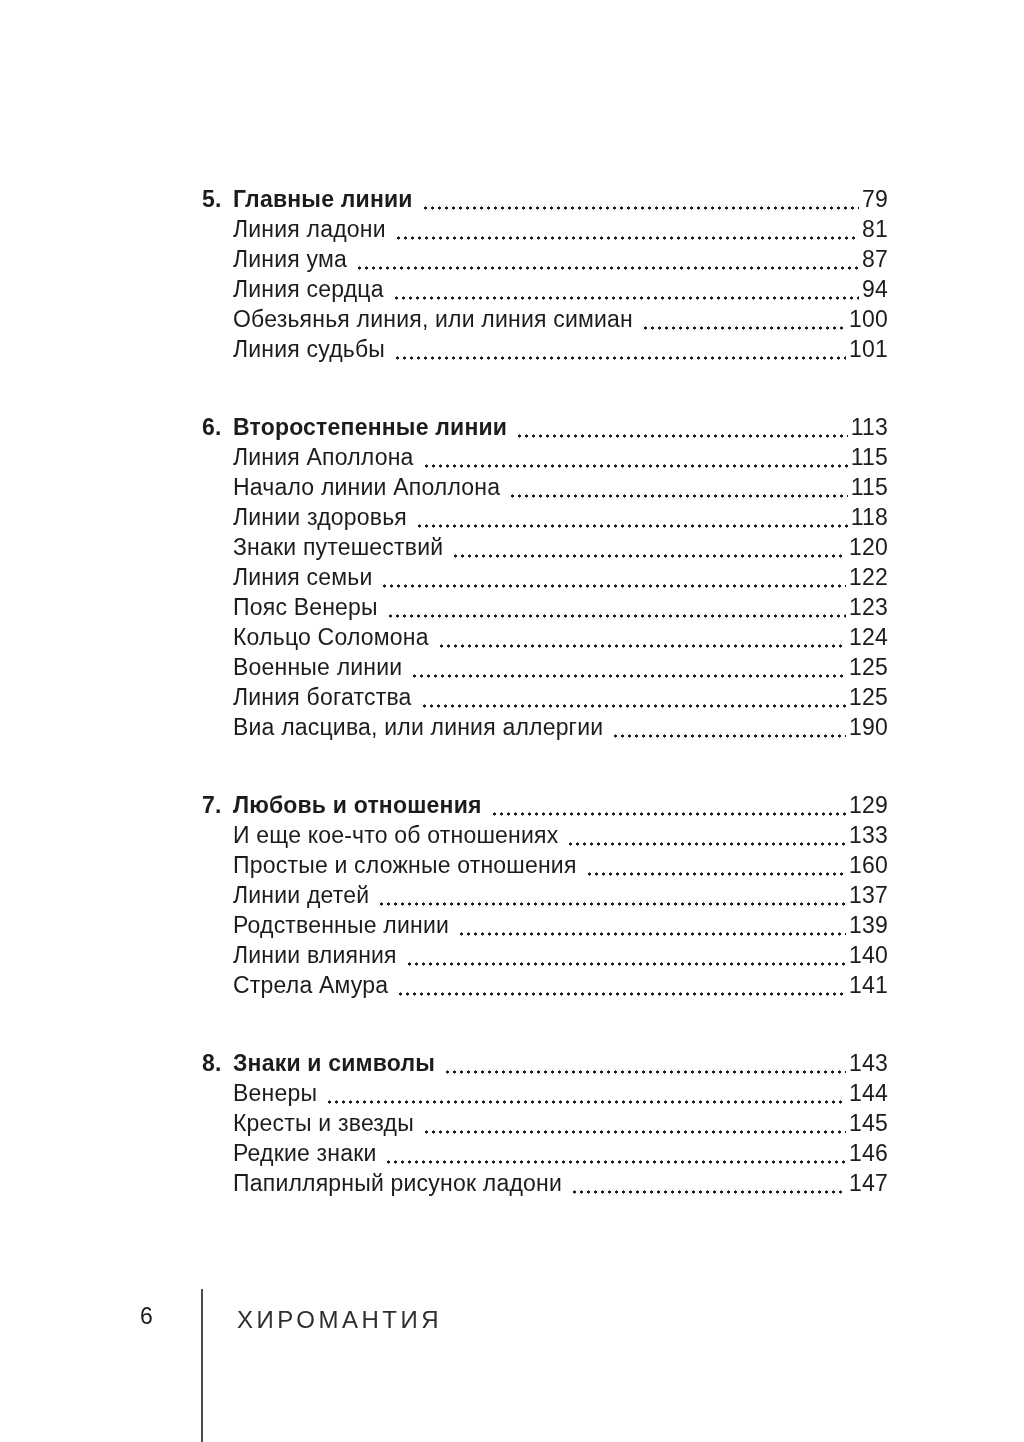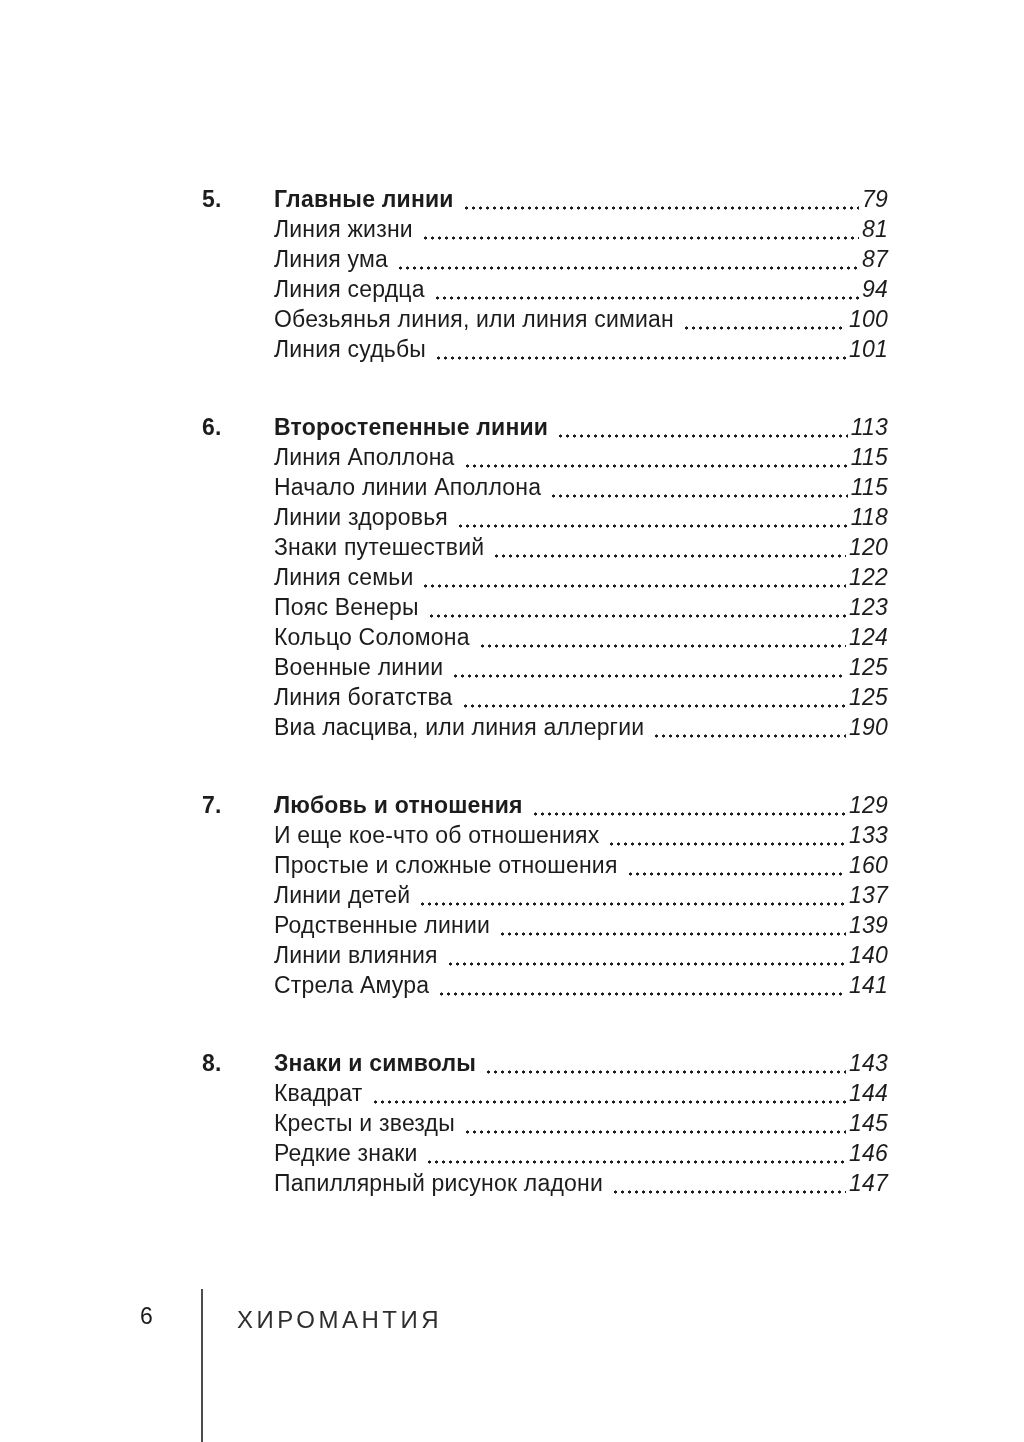--- a/index.html
+++ b/index.html
@@ -24,31 +24,31 @@
     height:30px;
     font-size:23px;
     letter-spacing:0.2px;
     white-space:nowrap;
   }
   .toc-row .num {
     flex:0 0 31px;
     font-weight:700;
   }
   .toc-row.head .title { font-weight:700; }
-  .toc-row .title { flex:0 0 auto;margin-left:41px; }
+  .toc-row .title { flex:0 0 auto; }
   .toc-row .dots {
     flex:1 1 auto;
     align-self:stretch;
     margin:0 3px 0 7px;
     background-image:radial-gradient(circle, #1c1c1c 1.4px, rgba(0,0,0,0) 1.7px);
     background-size:7px 6px;
     background-repeat:repeat-x;
     background-position:left 2px bottom 5px;
   }
-  .toc-row .pg { flex:0 0 auto; text-align:center;font-style:italic; }
+  .toc-row .pg { flex:0 0 auto; text-align:center; }
   .footer-rule {
     position:absolute;
     left:201px; top:1289px;
     width:2px; height:153px;
     background:#4d4d4d;
   }
   .footer-pagenum {
     position:absolute;
     left:140px; top:1303px;
     font-size:23px;
@@ -70,21 +70,21 @@
   <main class="toc" id="toc">
       <section class="toc-section">
         <div class="toc-row head">
     <span class="num">5.</span>
     <span class="title">Главные линии</span>
     <span class="dots"></span>
     <span class="pg">79</span>
   </div>
         <div class="toc-row">
     <span class="num"></span>
-    <span class="title">Линия жизни</span>
+    <span class="title">Линия ладони</span>
     <span class="dots"></span>
     <span class="pg">81</span>
   </div>
         <div class="toc-row">
     <span class="num"></span>
     <span class="title">Линия ума</span>
     <span class="dots"></span>
     <span class="pg">87</span>
   </div>
         <div class="toc-row">
@@ -220,21 +220,21 @@
       </section>
       <section class="toc-section">
         <div class="toc-row head">
     <span class="num">8.</span>
     <span class="title">Знаки и символы</span>
     <span class="dots"></span>
     <span class="pg">143</span>
   </div>
         <div class="toc-row">
     <span class="num"></span>
-    <span class="title">Квадрат</span>
+    <span class="title">Венеры</span>
     <span class="dots"></span>
     <span class="pg">144</span>
   </div>
         <div class="toc-row">
     <span class="num"></span>
     <span class="title">Кресты и звезды</span>
     <span class="dots"></span>
     <span class="pg">145</span>
   </div>
         <div class="toc-row">

